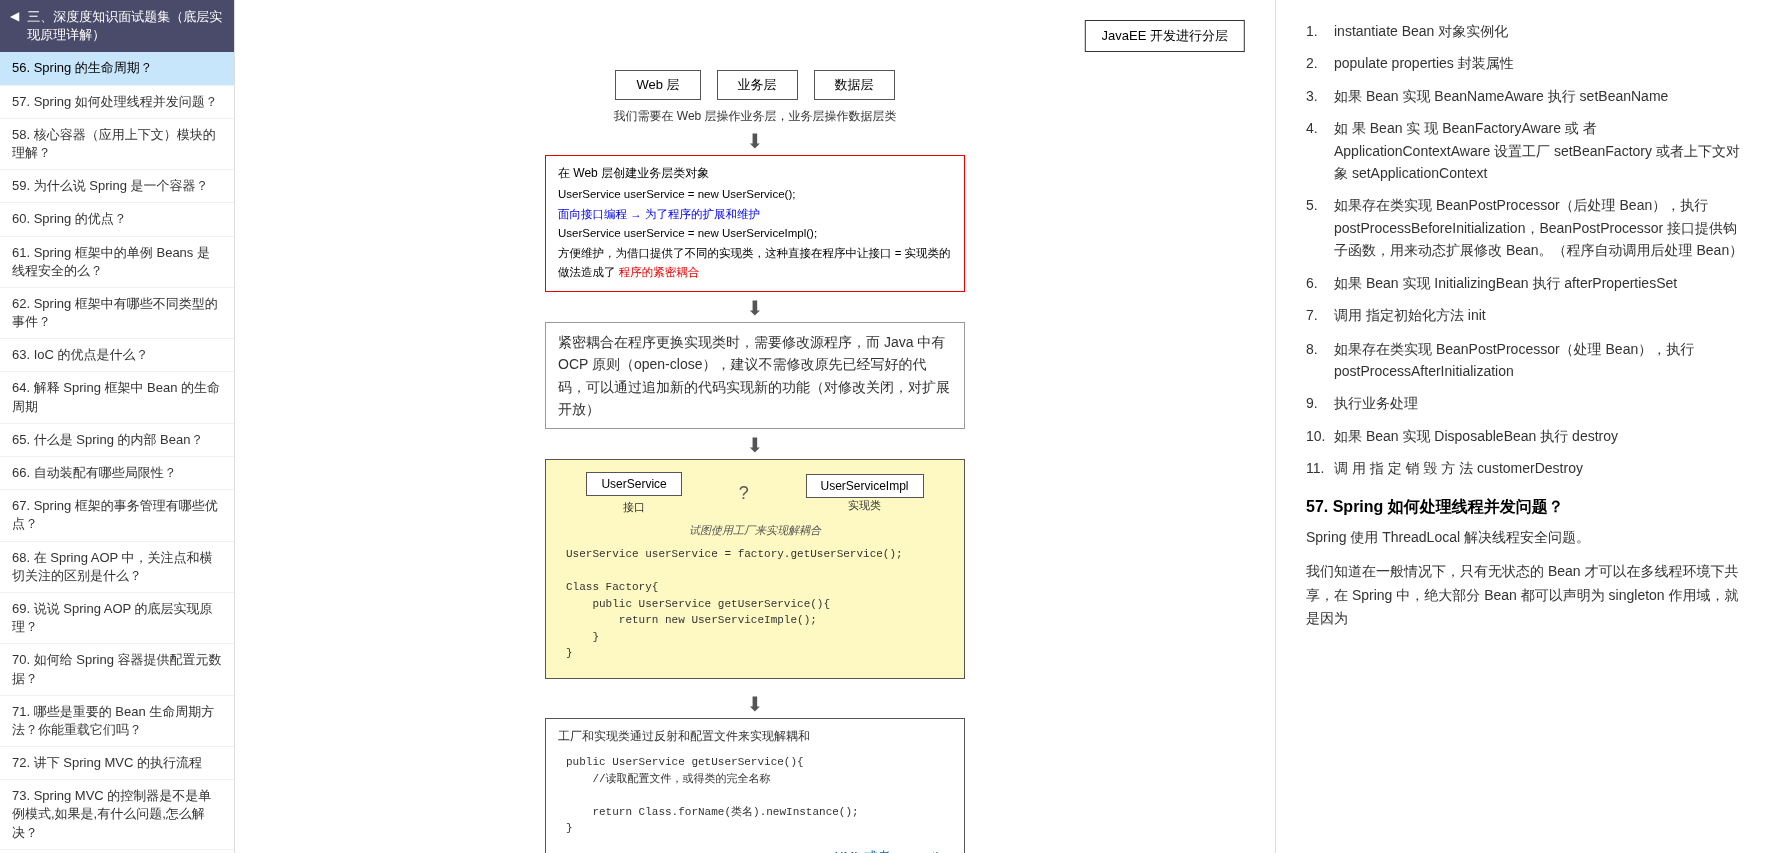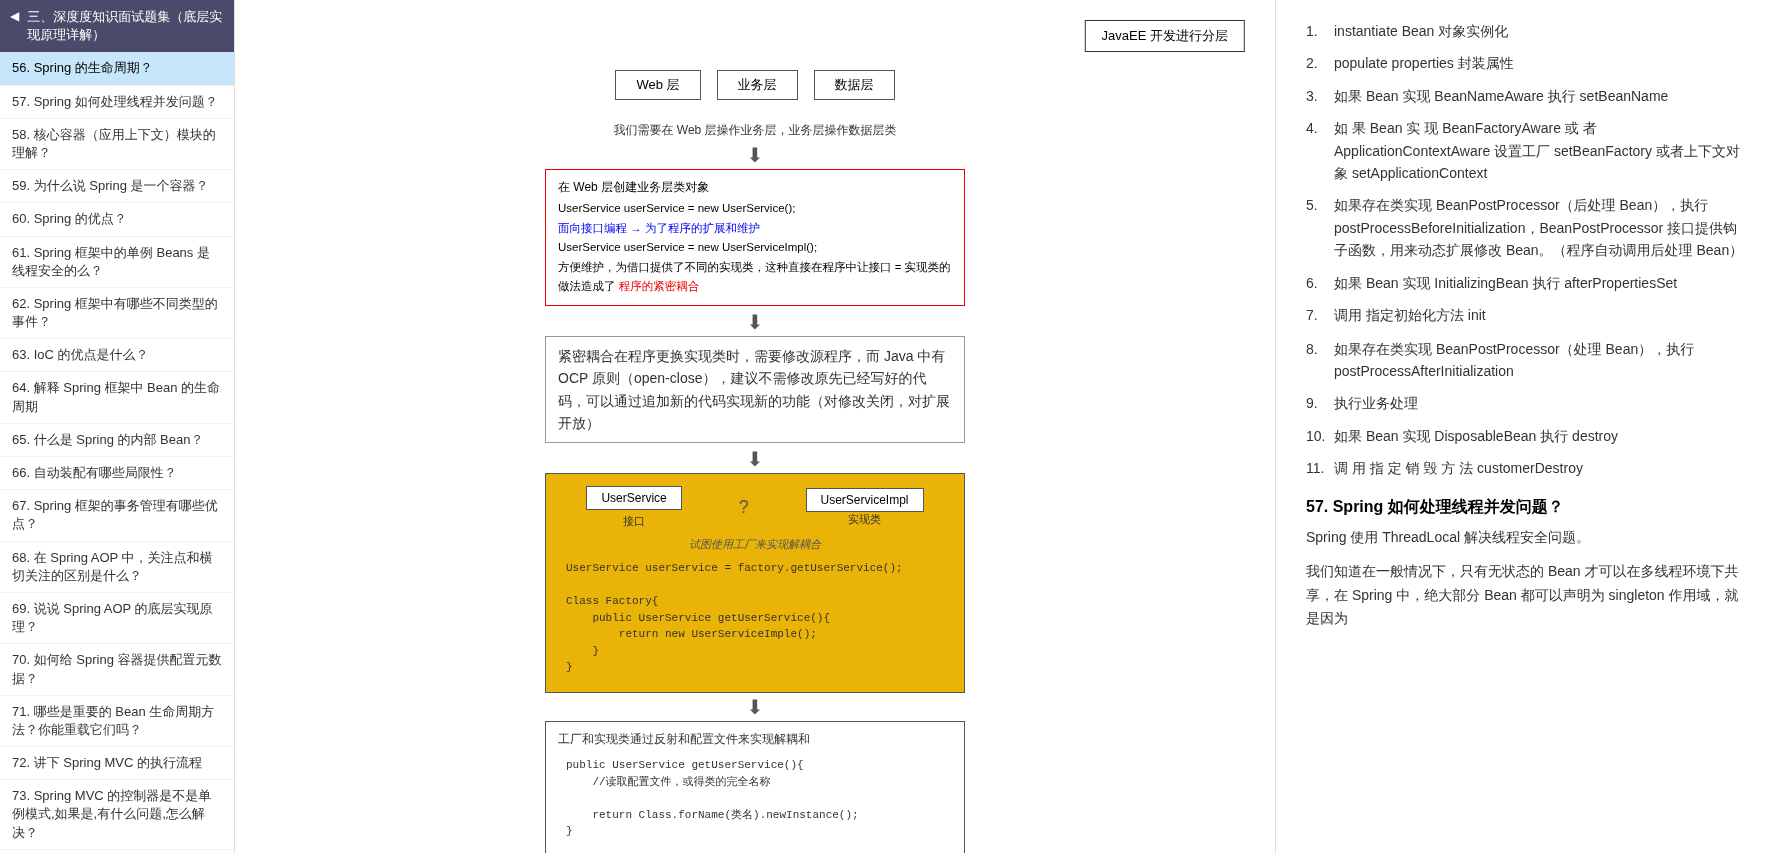--- a/index.html
+++ b/index.html
@@ -60,21 +60,21 @@
       margin-bottom: 10px;
       font-size: 13px;
       position: relative;
       left: 50%;
       transform: translateX(-50%);
     }
     .javaee-layers {
       display: flex;
       justify-content: center;
       gap: 16px;
-      margin-bottom: 22px;
+      margin-bottom: 8px;
     }
     .layer-box {
       border: 1px solid #555;
       padding: 5px 20px;
       font-size: 13px;
       background: #fff;
     }
     .diagram-center-text {
       text-align: center;
       font-size: 12px;
@@ -98,23 +98,23 @@
       line-height: 1.6;
       max-width: 420px;
     }
     .red-text { color: #e00; }
     .blue-text { color: #00e; }
 
     
     .service-diagram {
       border: 1px solid #555;
       padding: 12px;
-      margin: 0 auto 4px auto;
+      margin: 0 auto 15px auto;
       max-width: 420px;
-      background: #eab308;
+      background: #fef9c3;
     }
     .service-row {
       display: flex;
       justify-content: space-around;
       align-items: center;
       margin-bottom: 8px;
     }
     .service-box {
       border: 1px solid #555;
       padding: 4px 14px;

